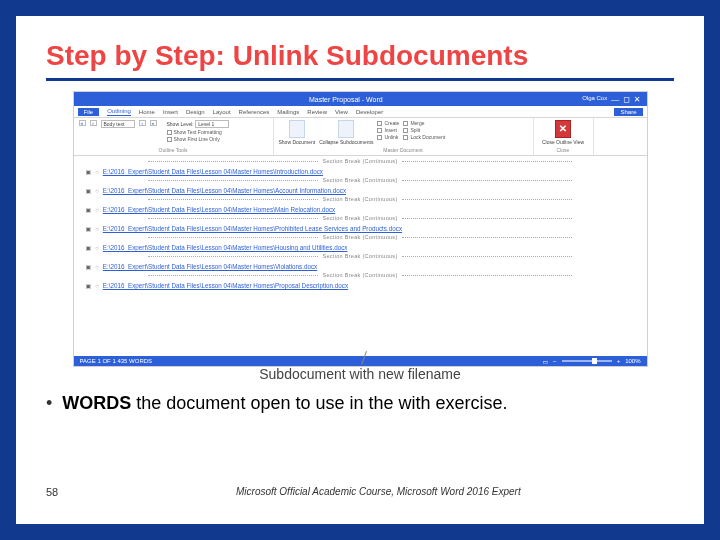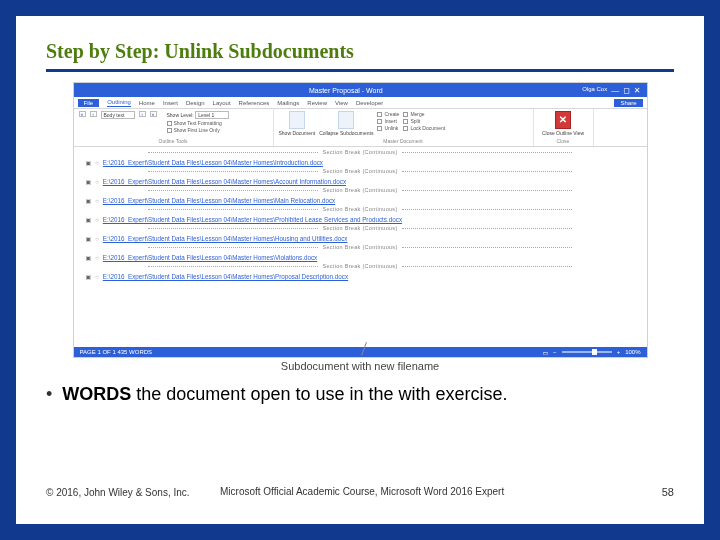--- a/index.html
+++ b/index.html
@@ -1,19 +1,19 @@
 <!DOCTYPE html>
 <html><head>
 <meta charset="utf-8">
 <style>
   * { box-sizing: border-box; margin: 0; padding: 0; }
   body { font-family: "Segoe UI", Arial, sans-serif; background: #fff; }
   .slide { width: 720px; height: 540px; border: 16px solid #113a8f; position: relative; background: #fff; }
   .slide-inner { padding: 24px 30px 10px 30px; height: 100%; display: flex; flex-direction: column; }
-  .title { font-size: 20px; font-weight: 700; color: #4d7c0f; font-family: Liberation Serif, serif; }
+  .title { font-size: 28px; font-weight: 700; color: #ef4444; }
   .rule { height: 3px; background: #113a8f; margin: 6px 0 10px 0; }
 
   .wordshot { border: 1px solid #d0d0d0; background: #fff; font-size: 6px; color: #555; width: 575px; margin: 0 auto 0 auto; }
   .ws-titlebar { display: flex; align-items: center; background: #2d5fd8; color: #fff; height: 14px; padding: 0 6px; justify-content: space-between; }
   .ws-titlebar .tcenter { flex: 1; text-align: center; font-size: 7px; }
   .ws-titlebar .tright { display: flex; gap: 4px; font-size: 8px; }
   .ws-tabs { display: flex; background: #fff; border-bottom: 1px solid #d7d7d7; height: 12px; align-items: center; gap: 8px; padding-left: 4px; }
   .ws-tabs .file { background: #2d5fd8; color: #fff; padding: 1px 6px; font-size: 6px; }
   .ws-tabs .tab { font-size: 6px; color: #555; }
   .ws-tabs .tab.active { color: #2d5fd8; border-bottom: 1.5px solid #2d5fd8; padding-bottom: 1px; }
@@ -41,28 +41,28 @@
   .subitem .disc { color: #888; margin-right: 4px; }
   .break { font-size: 5.5px; color: #888; text-align: center; letter-spacing: .3px; margin: 2px 0; }
   .break::before, .break::after { content: ""; display: inline-block; border-top: 1px dotted #aaa; width: 170px; vertical-align: middle; margin: 0 4px; }
 
   .ws-status { height: 10px; background: #2d5fd8; display: flex; align-items: center; justify-content: space-between; padding: 0 6px; color: #fff; font-size: 6px; }
   .ws-status .sright { display: flex; gap: 5px; align-items: center; }
   .zoom-track { width: 50px; height: 2px; background: #9bb5ef; position: relative; }
   .zoom-thumb { position: absolute; top: -2px; width: 5px; height: 6px; background: #fff; left: 60%; }
 
   .callout { text-align: center; margin-top: 4px; }
-  .callout-label { font-size: 11px; color: #444; }
+  .callout-label { font-size: 14px; color: #444; }
   .callout-line { width: 110px; height: 14px; border-left: 1px solid #888; margin: -20px auto 0 320px; transform: rotate(20deg); transform-origin: top left; }
 
   .bullets { margin-top: 10px; font-size: 18px; }
   .bullets .row { display: flex; align-items: baseline; gap: 10px; }
   .bullets .b { color: #333; }
   .footer { position: absolute; bottom: 26px; left: 30px; right: 30px; display: flex; justify-content: space-between; align-items: baseline; font-size: 10px; color: #333; }
-  .footer .mid { position: absolute; left: 174px; }
+  .footer .mid { position: absolute; left: 190px; font-style: italic; }
   .footer .pg { font-size: 11px; }
 </style>
 </head>
 <body>
 
 <div class="slide">
   <div class="slide-inner">
 
     <h1 class="title">Step by Step: Unlink Subdocuments</h1>
     <div class="rule"></div>
@@ -219,19 +219,18 @@
     </div>
 
     <div class="bullets">
       <div class="row">
         <span class="b">•</span>
         <span><b>WORDS</b><span> the document open to use in the with exercise.</span></span>
       </div>
     </div>
 
     <div class="footer">
-      <span>© 2016, John Wiley &amp; Sons, Inc.</span>
       <span class="mid">Microsoft Official Academic Course, Microsoft Word 2016 Expert</span>
       <span class="pg">58</span>
     </div>
 
   </div>
 </div>
 
 </body></html>

